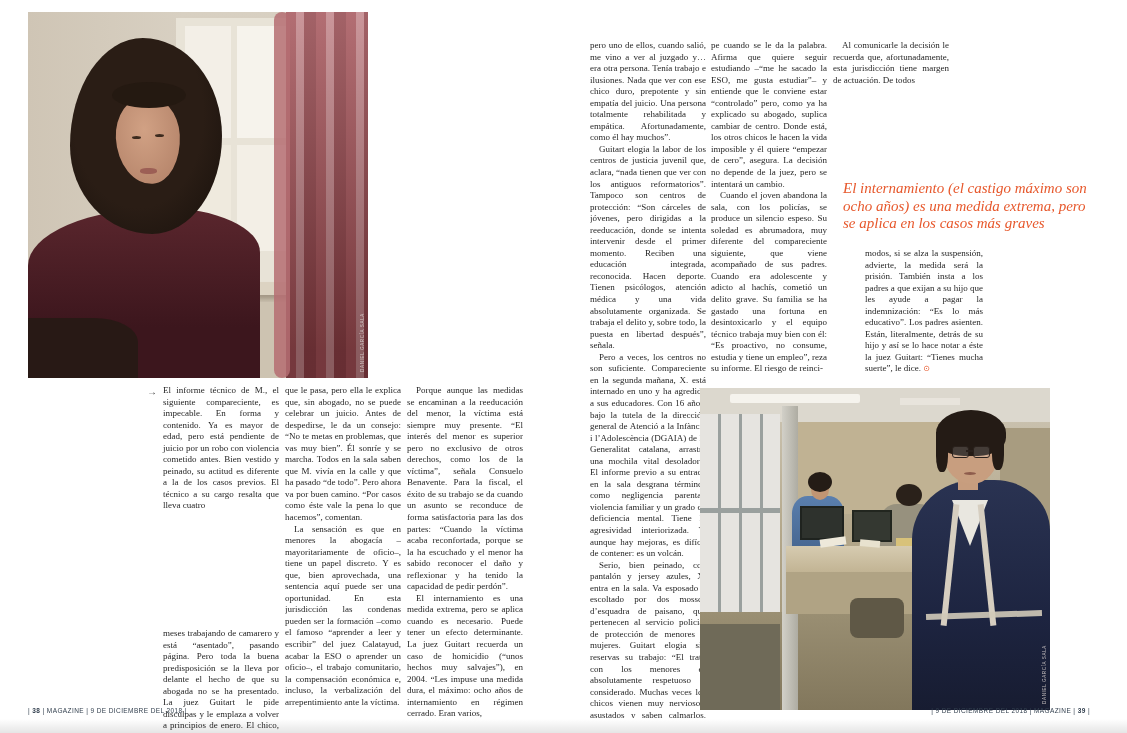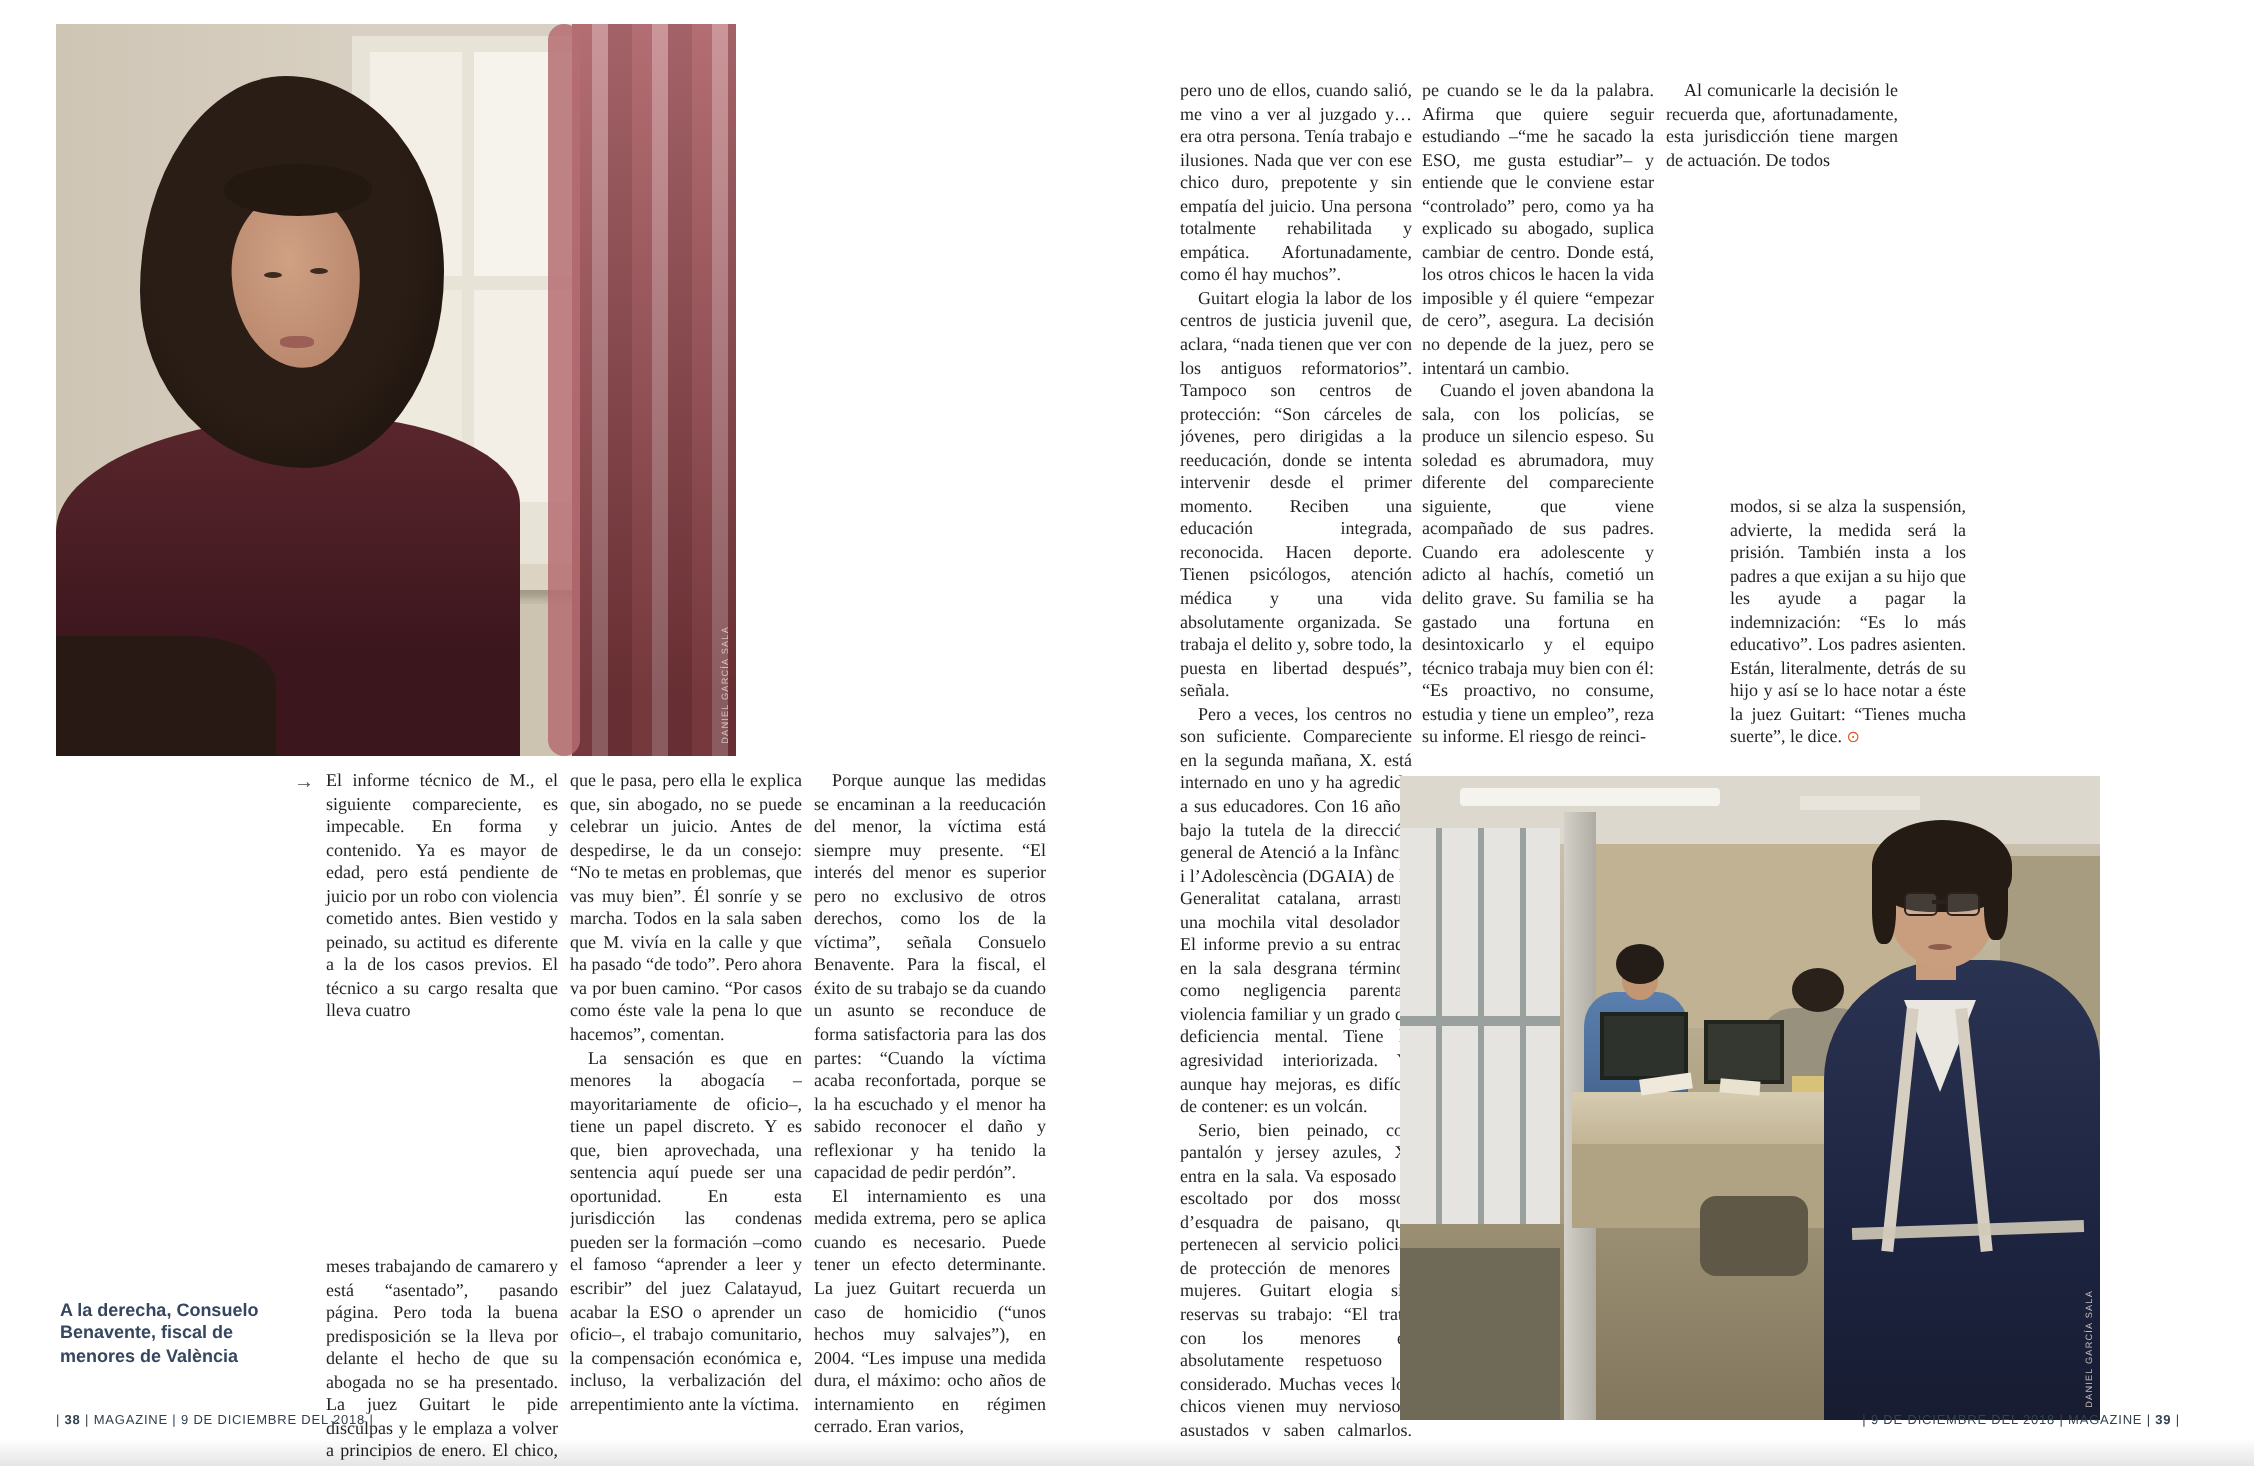--- a/index.html
+++ b/index.html
@@ -150,21 +150,20 @@
   <div class="col" style="left:285px;top:385px;max-height:340px;overflow:hidden;">
     <p>que le pasa, pero ella le explica que, sin abogado, no se puede celebrar un juicio. Antes de despedirse, le da un consejo: “No te metas en problemas, que vas muy bien”. Él sonríe y se marcha. Todos en la sala saben que M. vivía en la calle y que ha pasado “de todo”. Pero ahora va por buen camino. “Por casos como éste vale la pena lo que hacemos”, comentan.</p>
     <p class="ind">La sensación es que en menores la abogacía –mayoritariamente de oficio–, tiene un papel discreto. Y es que, bien aprovechada, una sentencia aquí puede ser una oportunidad. En esta jurisdicción las condenas pueden ser la formación –como el famoso “aprender a leer y escribir” del juez Calatayud, acabar la ESO o aprender un oficio–, el trabajo comunitario, la compensación económica e, incluso, la verbalización del arrepentimiento ante la víctima.</p>
   </div>
 
   <div class="col" style="left:407px;top:385px;max-height:335px;overflow:hidden;">
     <p class="ind">Porque aunque las medidas se encaminan a la reeducación del menor, la víctima está siempre muy presente. “El interés del menor es superior pero no exclusivo de otros derechos, como los de la víctima”, señala Consuelo Benavente. Para la fiscal, el éxito de su trabajo se da cuando un asunto se reconduce de forma satisfactoria para las dos partes: “Cuando la víctima acaba reconfortada, porque se la ha escuchado y el menor ha sabido reconocer el daño y reflexionar y ha tenido la capacidad de pedir perdón”.</p>
     <p class="ind">El internamiento es una medida extrema, pero se aplica cuando es necesario. Puede tener un efecto determinante. La juez Guitart recuerda un caso de homicidio (“unos hechos muy salvajes”), en 2004. “Les impuse una medida dura, el máximo: ocho años de internamiento en régimen cerrado. Eran varios,</p>
   </div>
 
-  <div class="caption" style="left:30px;top:650px;width:120px;">A la derecha, Consuelo Benavente, fiscal de menores de València</div>
 
   <div class="footer" style="left:28px;">
     <span>| </span><b>38</b><span> | MAGAZINE | 9 DE DICIEMBRE DEL 2018 |</span>
   </div>
 
   <div class="col" style="left:590px;top:40px;max-height:678px;overflow:hidden;">
     <p>pero uno de ellos, cuando salió, me vino a ver al juzgado y… era otra persona. Tenía trabajo e ilusiones. Nada que ver con ese chico duro, prepotente y sin empatía del juicio. Una persona totalmente rehabilitada y empática. Afortunadamente, como él hay muchos”.</p>
     <p class="ind">Guitart elogia la labor de los centros de justicia juvenil que, aclara, “nada tienen que ver con los antiguos reformatorios”. Tampoco son centros de protección: “Son cárceles de jóvenes, pero dirigidas a la reeducación, donde se intenta intervenir desde el primer momento. Reciben una educación integrada, reconocida. Hacen deporte. Tienen psicólogos, atención médica y una vida absolutamente organizada. Se trabaja el delito y, sobre todo, la puesta en libertad después”, señala.</p>
     <p class="ind">Pero a veces, los centros no son suficiente. Compareciente en la segunda mañana, X. está internado en uno y ha agredido a sus educadores. Con 16 años, bajo la tutela de la dirección general de Atenció a la Infància i l’Adolescència (DGAIA) de la Generalitat catalana, arrastra una mochila vital desoladora. El informe previo a su entrada en la sala desgrana términos como negligencia parental, violencia familiar y un grado de deficiencia mental. Tiene la agresividad interiorizada. Y, aunque hay mejoras, es difícil de contener: es un volcán.</p>
     <p class="ind">Serio, bien peinado, con pantalón y jersey azules, X. entra en la sala. Va esposado y escoltado por dos mossos d’esquadra de paisano, que pertenecen al servicio policial de protección de menores y mujeres. Guitart elogia sin reservas su trabajo: “El trato con los menores es absolutamente respetuoso y considerado. Muchas veces los chicos vienen muy nerviosos, asustados y saben calmarlos. Son ejemplares”.</p>
@@ -173,20 +172,21 @@
 
   <div class="col" style="left:711px;top:40px;max-height:340px;overflow:hidden;">
     <p>pe cuando se le da la palabra. Afirma que quiere seguir estudiando –“me he sacado la ESO, me gusta estudiar”– y entiende que le conviene estar “controlado” pero, como ya ha explicado su abogado, suplica cambiar de centro. Donde está, los otros chicos le hacen la vida imposible y él quiere “empezar de cero”, asegura. La decisión no depende de la juez, pero se intentará un cambio.</p>
     <p class="ind">Cuando el joven abandona la sala, con los policías, se produce un silencio espeso. Su soledad es abrumadora, muy diferente del compareciente siguiente, que viene acompañado de sus padres. Cuando era adolescente y adicto al hachís, cometió un delito grave. Su familia se ha gastado una fortuna en desintoxicarlo y el equipo técnico trabaja muy bien con él: “Es proactivo, no consume, estudia y tiene un empleo”, reza su informe. El riesgo de reinci-</p>
   </div>
 
   <div class="col" style="left:833px;top:40px;max-height:136px;overflow:hidden;">
     <p class="ind">Al comunicarle la decisión le recuerda que, afortunadamente, esta jurisdicción tiene margen de actuación. De todos</p>
   </div>
 
+  <div class="pullquote" style="left:843px;top:180px;width:250px;">El internamiento (el castigo máximo son ocho años) es una medida extrema, pero se aplica en los casos más graves</div>
 
   <div class="col" style="left:865px;top:248px;width:118px;max-height:132px;overflow:hidden;">
     <p><span>modos, si se alza la suspensión, advierte, la medida será la prisión. También insta a los padres a que exijan a su hijo que les ayude a pagar la indemnización: “Es lo más educativo”. Los padres asienten. Están, literalmente, detrás de su hijo y así se lo hace notar a éste la juez Guitart: “Tienes mucha suerte”, le dice.</span>
       <span class="endmark">⊙</span>
     </p>
   </div>
 
   <div class="photo" id="photoR">
     <div class="R-ceiling"></div>
     <div class="R-light1"></div>

